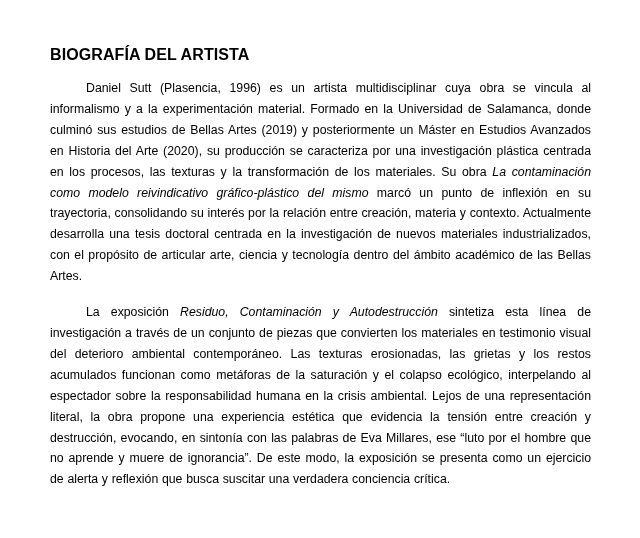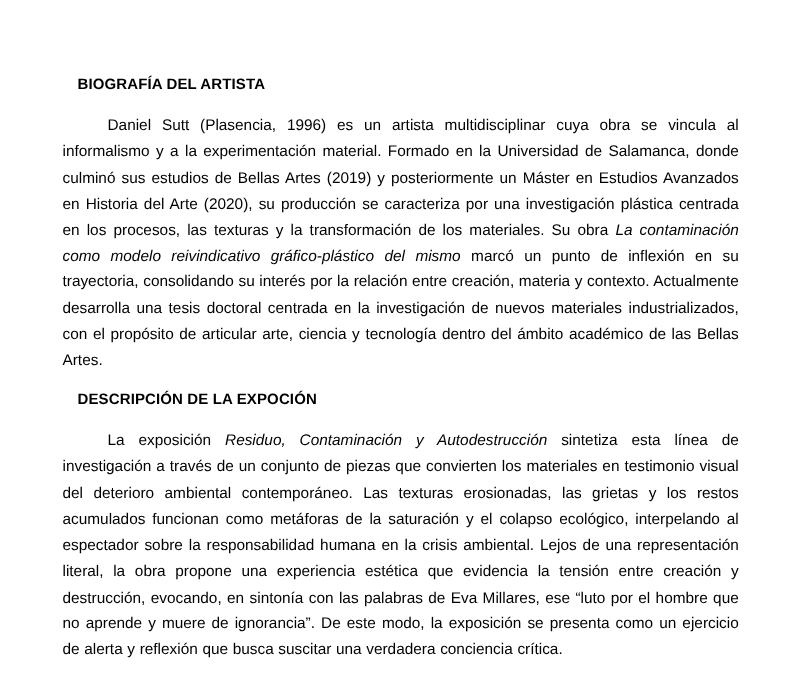--- a/index.html
+++ b/index.html
@@ -15,22 +15,22 @@
     color: #000000;
   }
   .page {
     box-sizing: border-box;
     width: 640px;
     height: 538px;
     padding: 47px 49px 0 50px;
     background: #ffffff;
   }
   .heading {
-    margin: 12px;
-    font-size: 12px;
+    margin: 0;
+    font-size: 16px;
     font-weight: bold;
     line-height: 16px;
     letter-spacing: 0.1px;
   }
   .para {
     margin: 15px 0 0 0;
     font-size: 12.3px;
     line-height: 20.9px;
     text-align: justify;
     text-indent: 36px;
@@ -44,17 +44,16 @@
 <body>
 
 <div class="page">
 
   <section>
     <h2 class="heading">BIOGRAFÍA DEL ARTISTA</h2>
     <p class="para"><span>Daniel Sutt (Plasencia, 1996) es un artista multidisciplinar cuya obra se vincula al informalismo y a la experimentación material. Formado en la Universidad de Salamanca, donde culminó sus estudios de Bellas Artes (2019) y posteriormente un Máster en Estudios Avanzados en Historia del Arte (2020), su producción se caracteriza por una investigación plástica centrada en los procesos, las texturas y la transformación de los materiales. Su obra </span><span style="font-style: italic;">La contaminación como modelo reivindicativo gráfico-plástico del mismo</span><span> marcó un punto de inflexión en su trayectoria, consolidando su interés por la relación entre creación, materia y contexto. Actualmente desarrolla una tesis doctoral centrada en la investigación de nuevos materiales industrializados, con el propósito de articular arte, ciencia y tecnología dentro del ámbito académico de las Bellas Artes.</span></p>
   </section>
 
   <section>
-    <h2 class="heading">DESCRIPCIÓN DE LA EXPOCIÓN</h2>
     <p class="para"><span>La exposición </span><span style="font-style: italic;">Residuo, Contaminación y Autodestrucción</span><span> sintetiza esta línea de investigación a través de un conjunto de piezas que convierten los materiales en testimonio visual del deterioro ambiental contemporáneo. Las texturas erosionadas, las grietas y los restos acumulados funcionan como metáforas de la saturación y el colapso ecológico, interpelando al espectador sobre la responsabilidad humana en la crisis ambiental. Lejos de una representación literal, la obra propone una experiencia estética que evidencia la tensión entre creación y destrucción, evocando, en sintonía con las palabras de Eva Millares, ese “luto por el hombre que no aprende y muere de ignorancia”. De este modo, la exposición se presenta como un ejercicio de alerta y reflexión que busca suscitar una verdadera conciencia crítica.</span></p>
   </section>
 
 </div>
 
 </body></html>

